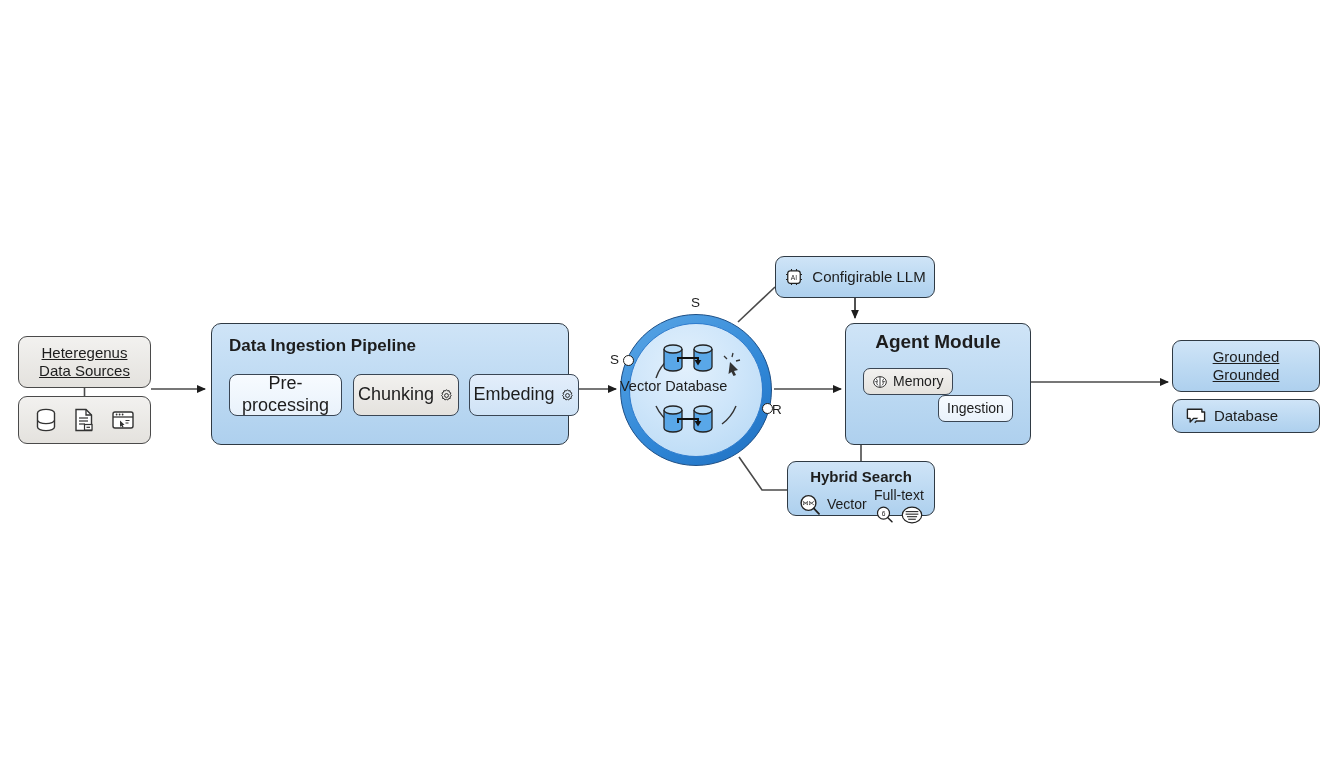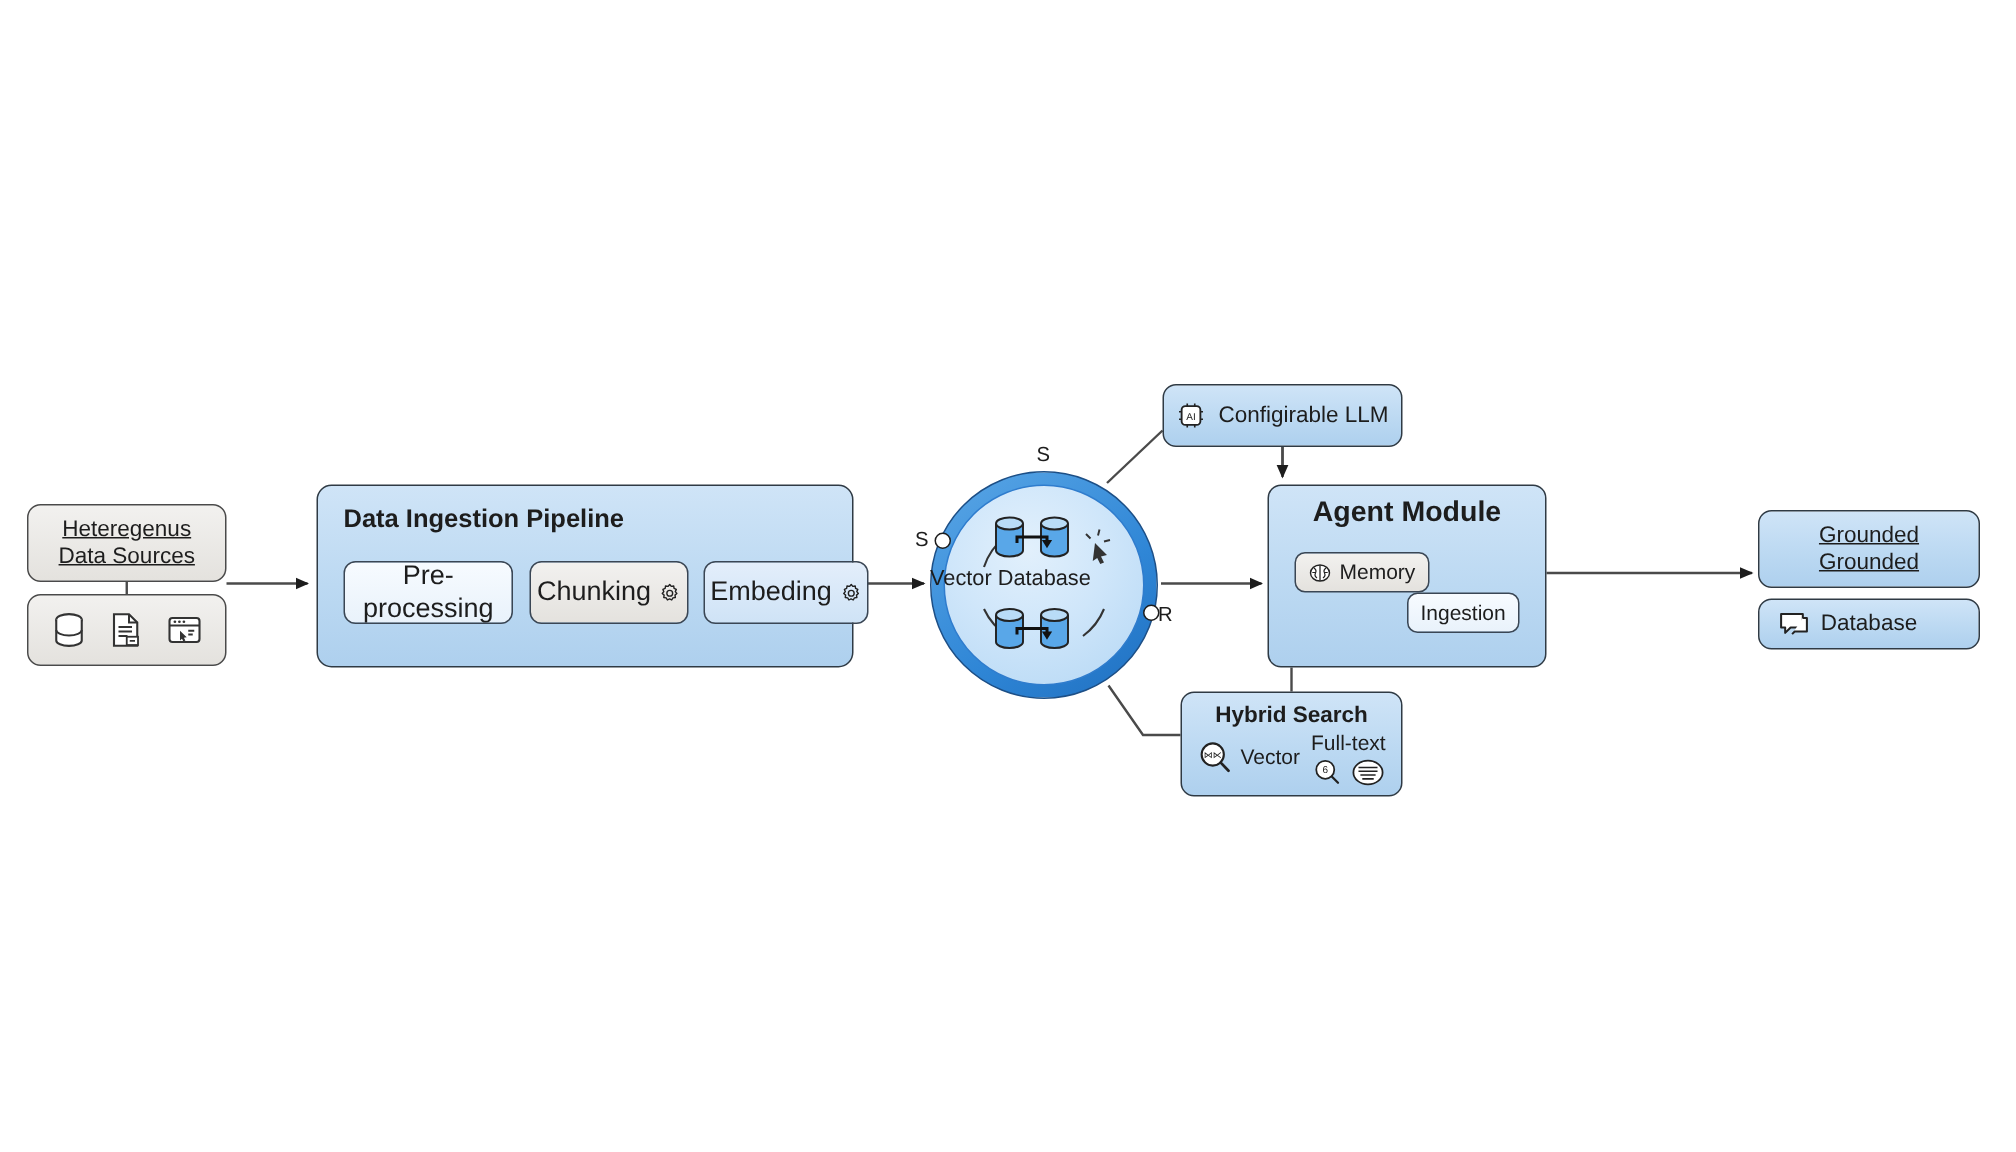--- a/index.html
+++ b/index.html
@@ -52,21 +52,21 @@
   #llm{left:775px;top:256px;width:160px;height:42px;font-size:15px;gap:8px;}
   #agent{left:845px;top:323px;width:186px;height:122px;display:block;}
   #agent .atitle{position:absolute;left:0;right:0;top:6px;text-align:center;
                  font-size:19px;font-weight:bold;}
   #agent .chip{position:absolute;height:27px;border:1.2px solid #3a4654;border-radius:7px;
                display:flex;align-items:center;justify-content:center;gap:5px;font-size:14px;
                box-sizing:border-box;padding:0 8px;}
   #chip-mem{left:17px;top:44px;}
   #chip-hook{left:92px;top:71px;}
 
-  #hybrid{left:787px;top:461px;width:148px;height:70px;display:block;}
+  #hybrid{left:787px;top:461px;width:148px;height:55px;display:block;}
   #hybrid .htitle{position:absolute;left:0;right:0;top:6px;text-align:center;
                   font-size:15px;font-weight:bold;}
   #hybrid .vrow{position:absolute;left:10px;top:31px;display:flex;align-items:center;gap:5px;font-size:14px;}
   #hybrid .frow{position:absolute;left:86px;top:25px;text-align:center;font-size:14px;}
   #hybrid .ficons{display:flex;gap:6px;justify-content:center;margin-top:1px;}
 
   #grounded{left:1172px;top:340px;width:148px;height:52px;font-size:15px;}
   #citations{left:1172px;top:399px;width:148px;height:34px;font-size:15px;gap:9px;}
 
   .ico{display:inline-flex;align-items:center;justify-content:center;flex:none;}

